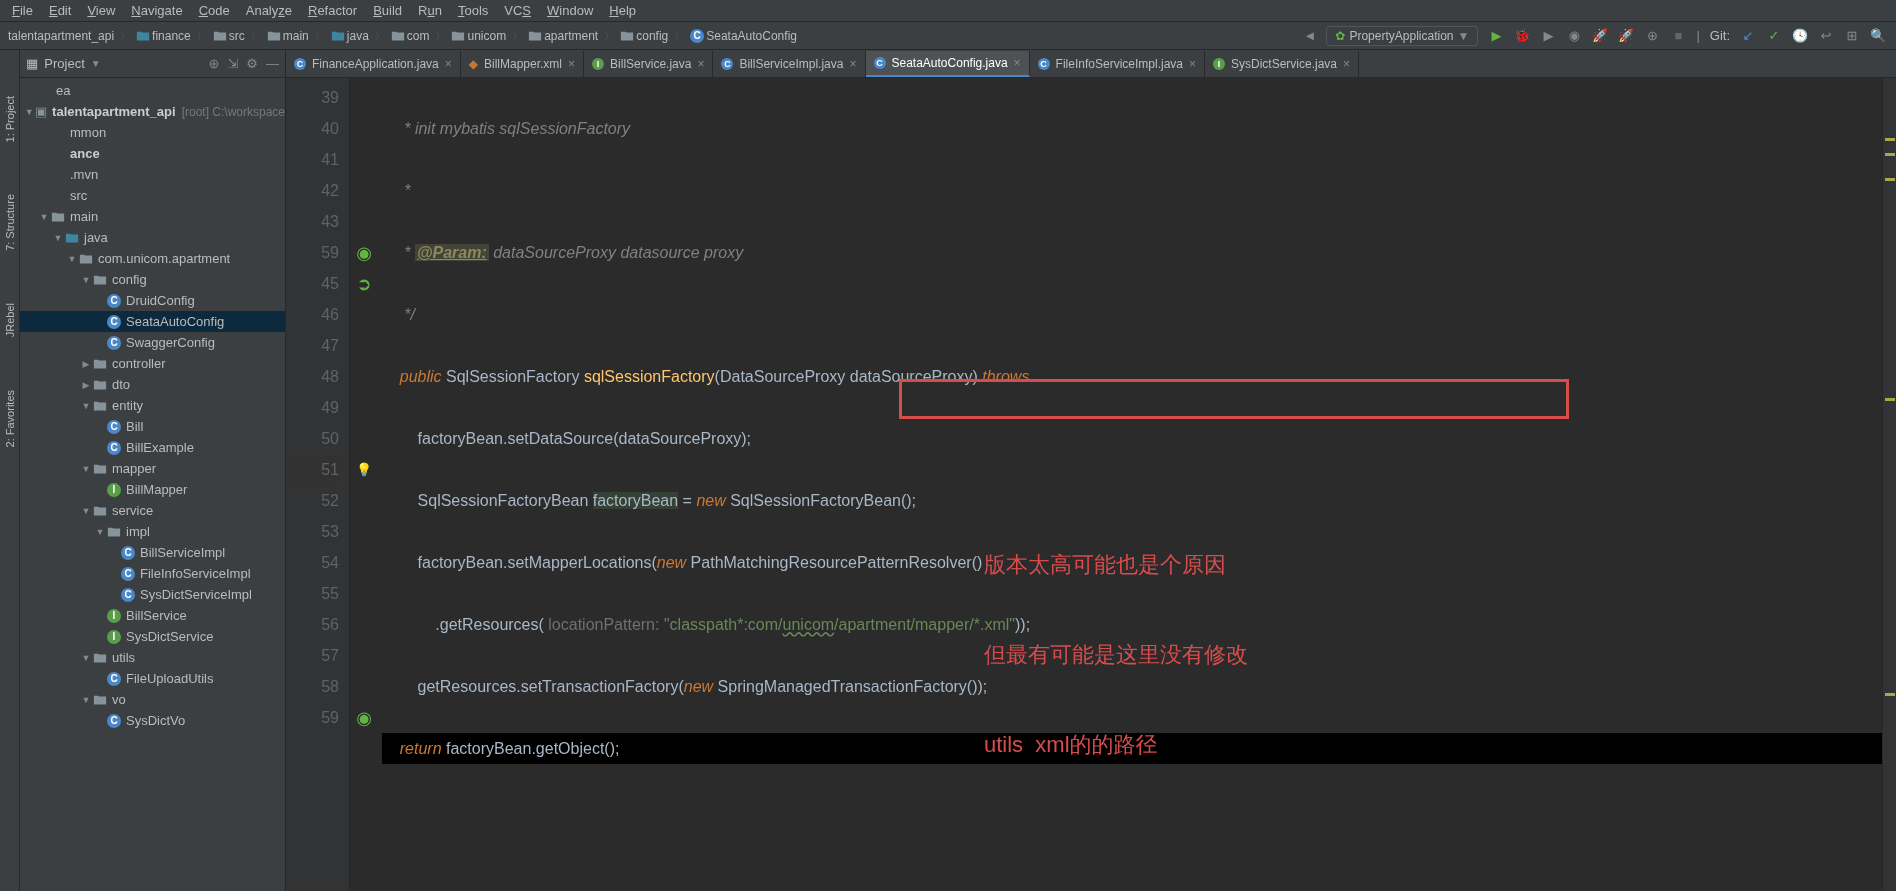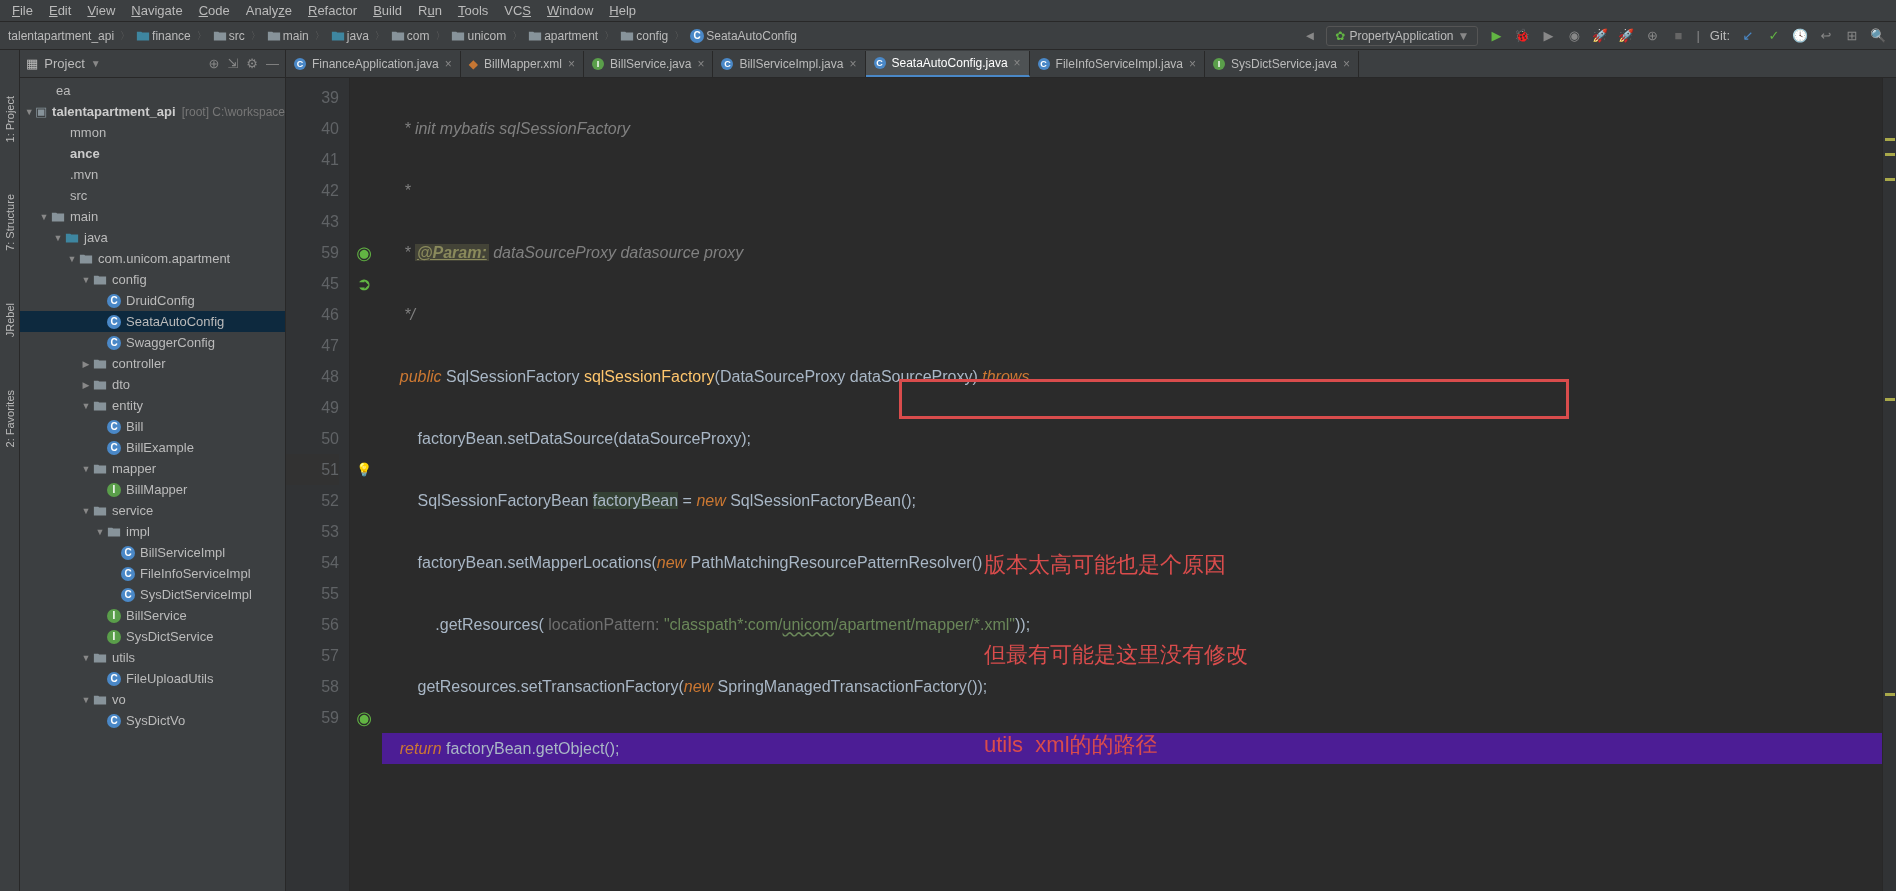--- a/index.html
+++ b/index.html
@@ -51,21 +51,21 @@
 .c-kw { color:#cc7832;font-style:italic; }
 .c-anno { color:#bbb529; }
 .c-method { color:#ffc66d; }
 .c-str { color:#6a8759; }
 .c-param { color:#a9b7c6; }
 .c-ident { color:#a9b7c6; }
 .redbox { position:absolute; border:3px solid #d94c4c; }
 .redtext { position:absolute; color:#d94c4c; font-family:inherit; font-size:22px; line-height:30px; }
 .right-strip { width:14px; background:#313335; border-left:1px solid #282828; position:relative; }
 .right-strip .mark { position:absolute; left:2px; width:10px; height:3px; }
-.caret-line { background:#4c1d95; }
+.caret-line { background:#000000; }
 .bulb { color:#ffc66d; }
 .underl { text-decoration:underline wavy #6a8759; }
 </style>
 </head>
 <body>
 
 <div class="menubar">
   <span><u>F</u>ile</span>
   <span><u>E</u>dit</span>
   <span><u>V</u>iew</span>

